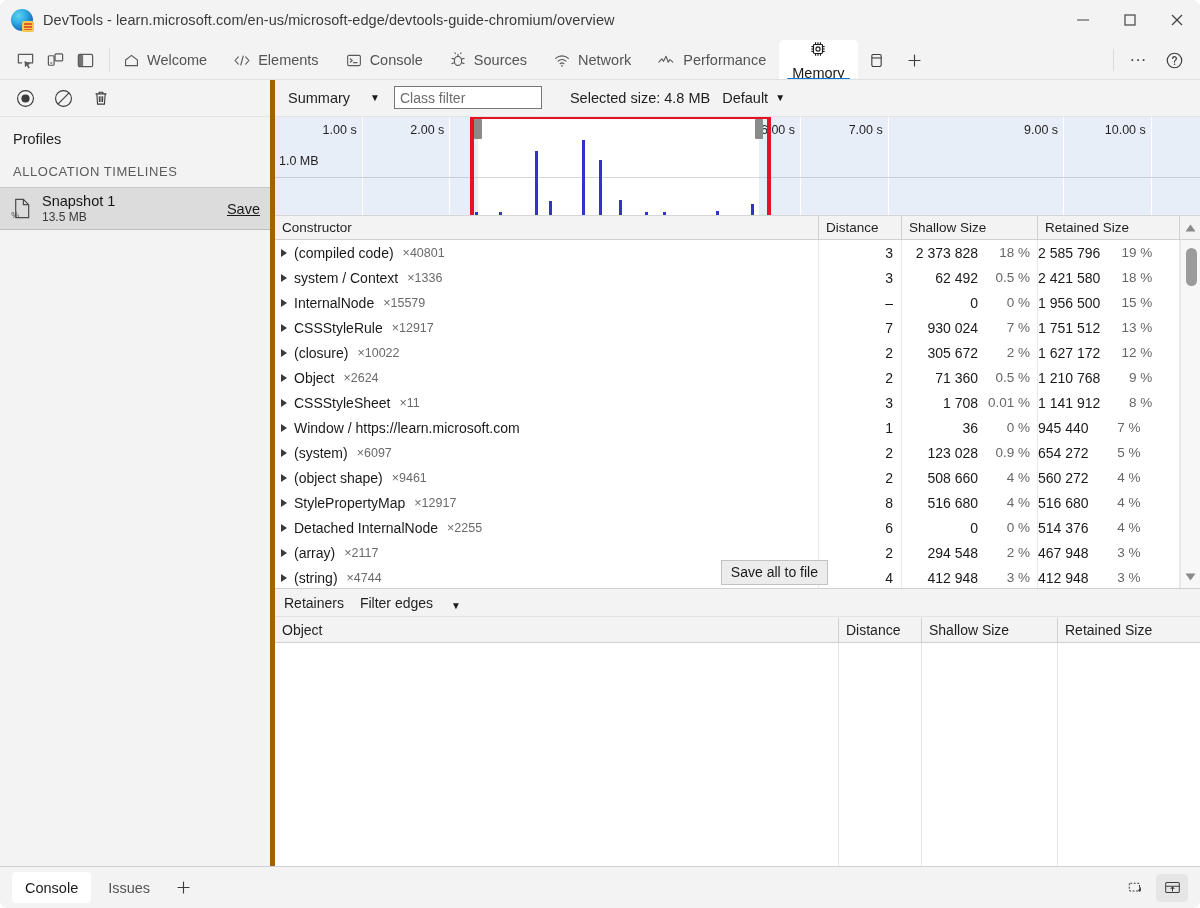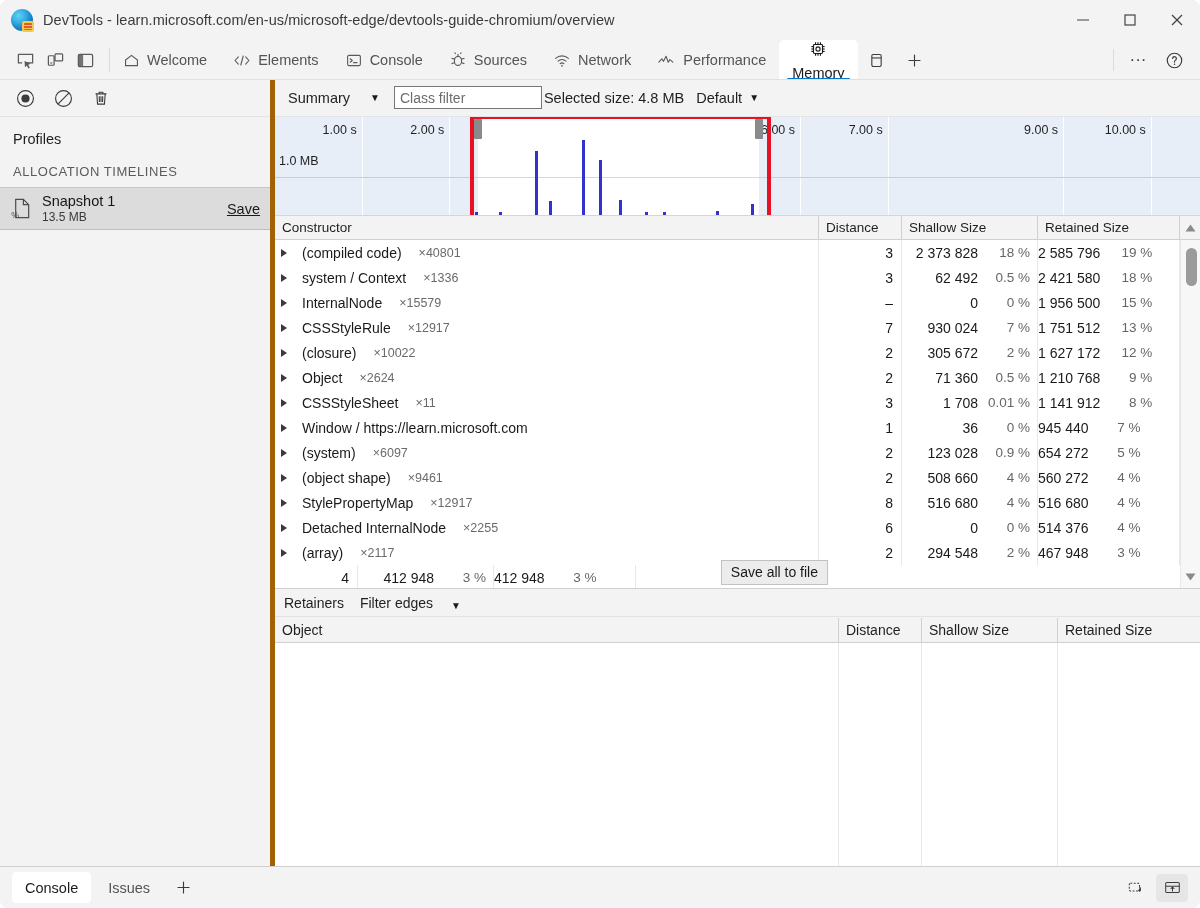--- a/index.html
+++ b/index.html
@@ -186,21 +186,21 @@
   .caret { font-size: 10px; color: #1a1a1a; line-height: 1; }
   .classfilter {
     width: 148px; height: 23px;
     background: #ffffff; border: 1px solid #767676;
     margin-left: 6px; display: flex; align-items: center;
     padding: 0 5px;
   }
   .classfilter span { font-size: 14px; color: #6c6c6c; }
   .selsize {
     font-size: 14.5px; color: #1f1f1f;
-    margin-left: 2px; white-space: nowrap;
+    margin-left: 28px; white-space: nowrap;
   }
   .defaultdd {
     display: flex; align-items: center; gap: 7px;
     font-size: 14.5px; color: #1f1f1f; margin-left: 12px;
   }
 
   
   .overview {
     height: 100px; position: relative;
     background: #e8eef8; overflow: hidden;
@@ -271,21 +271,21 @@
     flex: 1 1 auto; overflow: hidden; position: relative;
     background: #ffffff;
   }
   .row {
     display: flex; height: 25px; align-items: center;
     font-size: 14px; color: #1a1a1a;
   }
   .cell { height: 25px; display: flex; align-items: center; flex: 0 0 auto; }
   .cell.c-name {
     flex: 1 1 auto; min-width: 0; padding-left: 6px;
-    border-right: 1px solid #e8e8e8; gap: 15px;
+    border-right: 1px solid #e8e8e8; gap: 7px;
   }
   .cell.c-dist {
     width: 83px; justify-content: flex-end; padding-right: 8px;
     border-right: 1px solid #e8e8e8;
   }
   .cell.c-shal {
     width: 136px; justify-content: flex-end; padding-right: 7px;
     border-right: 1px solid #e8e8e8; gap: 8px;
   }
   .cell.c-ret {
@@ -882,20 +882,25 @@
                   <span class="num">294 548</span>
                   <span class="pct">2 %</span>
                 </div>
                 <div class="cell c-ret">
                   <span class="num">467 948</span>
                   <span class="pct">3 %</span>
                 </div>
                 <div class="cell c-sb"></div>
               </div>
               <div class="row">
+                <div class="cell c-name">
+                  <span class="tri"></span>
+                  <span class="cname">(string)</span>
+                  <span class="ccount">×4744</span>
+                </div>
                 <div class="cell c-dist num">4</div>
                 <div class="cell c-shal">
                   <span class="num">412 948</span>
                   <span class="pct">3 %</span>
                 </div>
                 <div class="cell c-ret">
                   <span class="num">412 948</span>
                   <span class="pct">3 %</span>
                 </div>
                 <div class="cell c-sb"></div>

